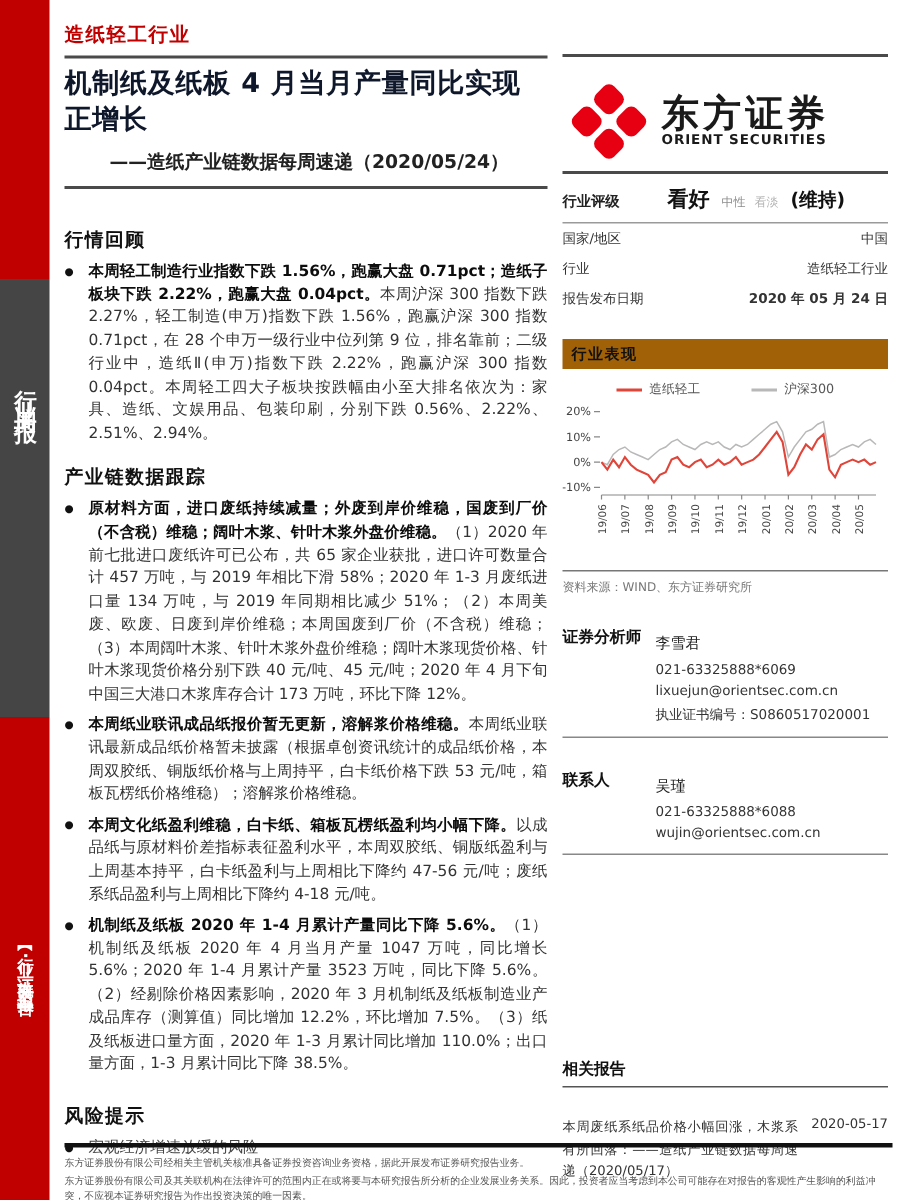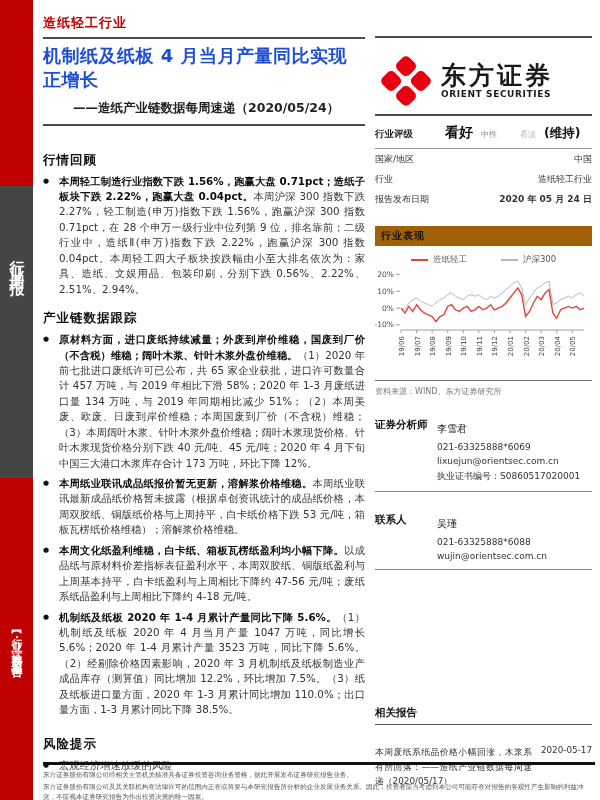--- a/index.html
+++ b/index.html
@@ -15,21 +15,21 @@
   .vtext { writing-mode:vertical-rl; color:#fff; font-weight:bold; font-size:15px; letter-spacing:7px; line-height:1; }
   .vtext.small { font-size:11px; letter-spacing:3px; }
 
   
   .col-left  { position:absolute; left:43px;  top:0; width:322px; }
   .col-right { position:absolute; left:375px; top:0; width:217px; }
 
   
   .industry-label { margin-top:14px; color:#c00000; font-weight:bold; font-size:13px; letter-spacing:1px; }
   .rule-dark { border:none; border-top:2px solid #4a4a4a; margin-top:5px; }
-  .title { margin-top:5px; font-size:18px; font-weight:bold; color:#1d4ed8; line-height:1.35; letter-spacing:0.5px; }
+  .title { margin-top:5px; font-size:18px; font-weight:bold; color:#0f172a; line-height:1.35; letter-spacing:0.5px; }
   .subtitle { margin-top:7px; margin-left:30px; font-size:12.5px; font-weight:bold; color:#222; }
   .rule-dark2 { border:none; border-top:2px solid #4a4a4a; margin-top:7px; }
 
   
   .sec-heading { font-size:12.5px; font-weight:bold; color:#111; letter-spacing:1px; }
   .sec-mt1 { margin-top:26px; }
   .sec-mt2 { margin-top:13px; }
   .sec-mt3 { margin-top:18px; }
   .bullet { display:flex; margin-top:5px; }
   .dot { flex:0 0 16px; font-size:7px; color:#111; padding-top:3px; }
@@ -40,21 +40,21 @@
 
   
   .logo-row { display:flex; align-items:center; margin-top:10px; height:66px; }
   .logo-mark { width:38px; height:38px; transform:rotate(45deg); display:grid; grid-template-columns:1fr 1fr; grid-template-rows:1fr 1fr; gap:4px; margin:0 16px 0 12px; flex:0 0 auto; }
   .logo-mark i { background:#e60012; border-radius:5px; }
   .brand-cn { font-size:25px; font-weight:bold; color:#1a1a1a; letter-spacing:3px; line-height:1.05; }
   .brand-en { font-size:9px; font-weight:bold; color:#1a1a1a; letter-spacing:0.6px; }
   .rating-row { display:flex; align-items:baseline; padding:8px 0 6px 0; }
   .rating-label { font-size:9.5px; font-weight:bold; color:#222; flex:0 0 70px; }
   .rating-val { font-size:14px; font-weight:bold; color:#111; margin-right:8px; }
-  .rating-mid { font-size:8px; color:#8c8c8c; margin-right:23px; }
+  .rating-mid { font-size:8px; color:#8c8c8c; margin-right:6px; }
   .rating-low { font-size:8px; color:#b3b3b3; margin-right:8px; }
   .rating-maintain { font-size:12.5px; font-weight:bold; color:#111; }
   .rule-thin { border:none; border-top:1px solid #9a9a9a; }
   .meta-row { display:flex; justify-content:space-between; font-size:9px; color:#333; padding:3.5px 0; }
   .meta-row .v { text-align:right; }
   .meta-row.bold-val .v { font-weight:bold; }
 
   .chart-header { margin-top:17px; background:#a16207; font-size:10px; font-weight:bold; color:#111; padding:3px 6px; letter-spacing:1px; }
   .legend { display:flex; justify-content:center; gap:34px; margin-top:8px; }
   .legend-item { display:flex; align-items:center; gap:5px; font-size:8.5px; color:#555; }

